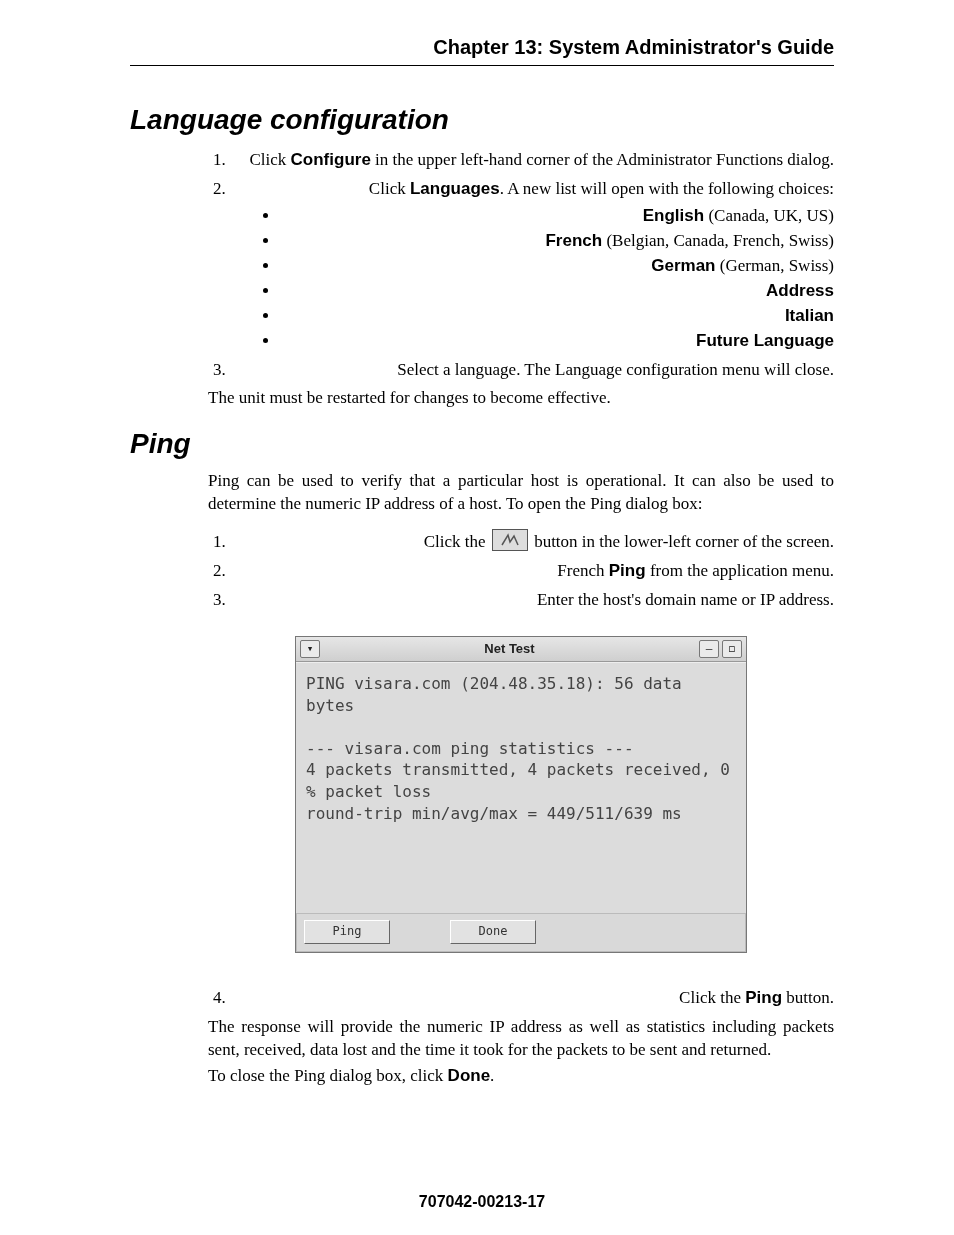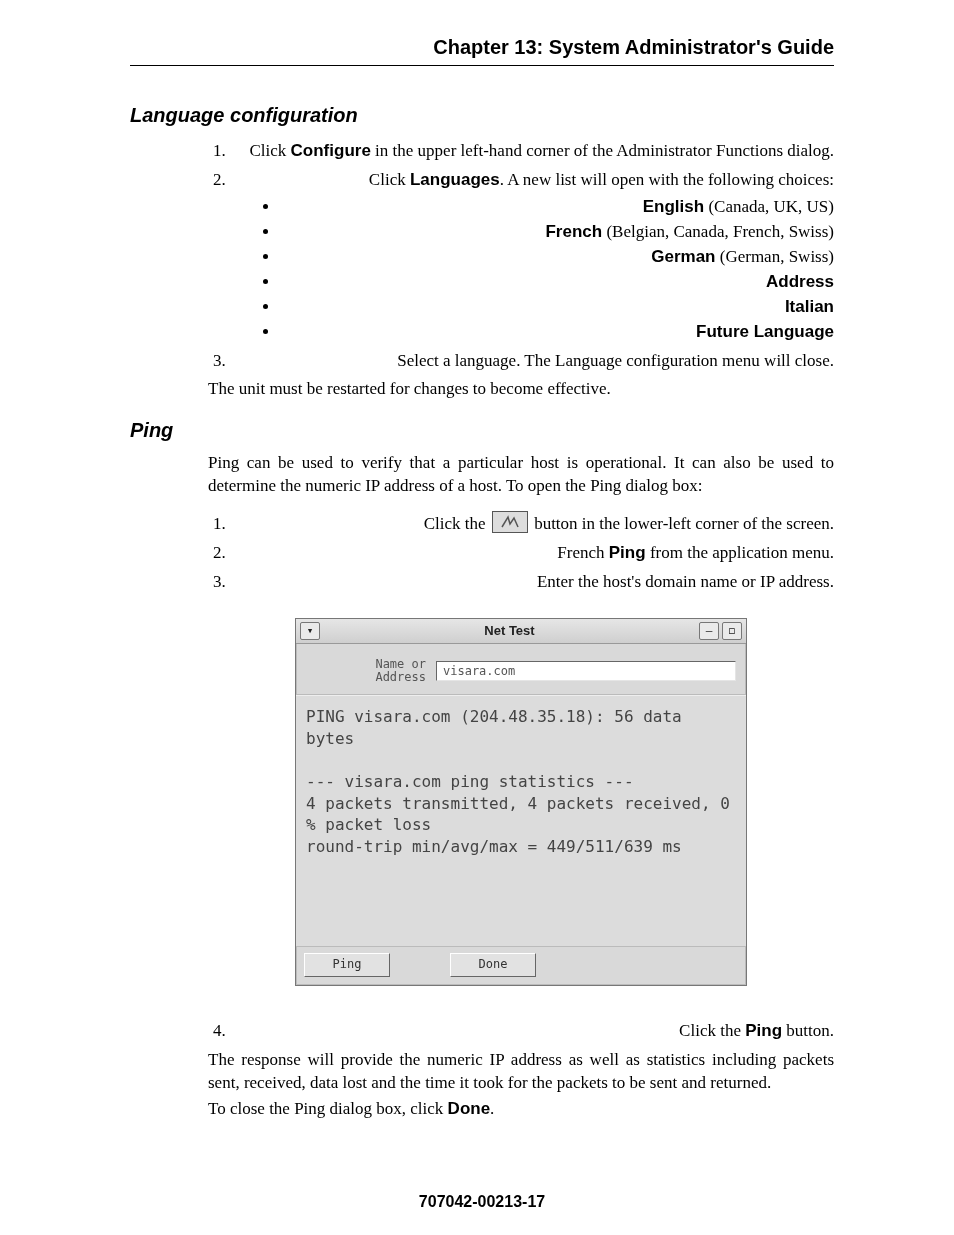--- a/index.html
+++ b/index.html
@@ -25,21 +25,21 @@
   }
   .hr {
     border: none;
     border-top: 1.5px solid #000;
     margin: 0 0 38px 0;
   }
   .section-title {
     font-family: Arial, Helvetica, sans-serif;
     font-weight: bold;
     font-style: italic;
-    font-size: 20px;
+    font-size: 28px;
     margin: 18px 0 10px 0;
   }
   .body-block {
     margin-left: 78px;
     font-size: 17px;
     line-height: 1.35;
   }
   .body-block p {
     margin: 3px 0;
     text-align: justify;
@@ -230,26 +230,20 @@
 
     <div class="nettest">
       <div class="nt-titlebar">
         <div class="wm-btn">▾</div>
         <div class="nt-title">Net Test</div>
         <div class="right">
           <div class="wm-btn">–</div>
           <div class="wm-btn">◻</div>
         </div>
       </div>
-      <div class="nt-row">
-        <div class="nt-label">
-          <span>Name or</span><br><span>Address</span>
-        </div>
-        <input class="nt-input" value="visara.com" style="">
-      </div>
       <div class="nt-output">PING visara.com (204.48.35.18): 56 data bytes
 
 --- visara.com ping statistics ---
 4 packets transmitted, 4 packets received, 0 % packet loss
 round-trip min/avg/max = 449/511/639 ms</div>
       <div class="nt-buttons">
         <div class="btn">Ping</div>
         <div class="btn">Done</div>
       </div>
     </div>

